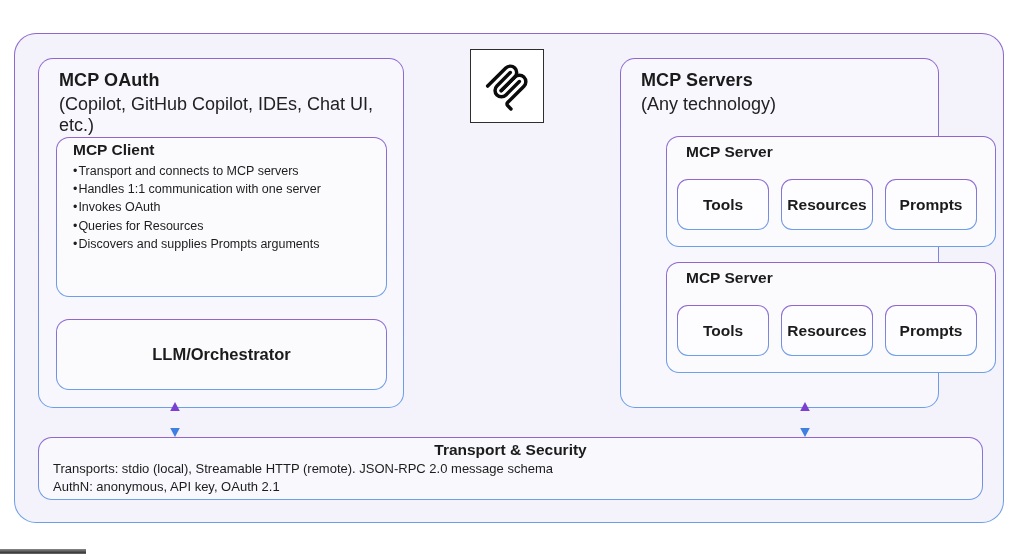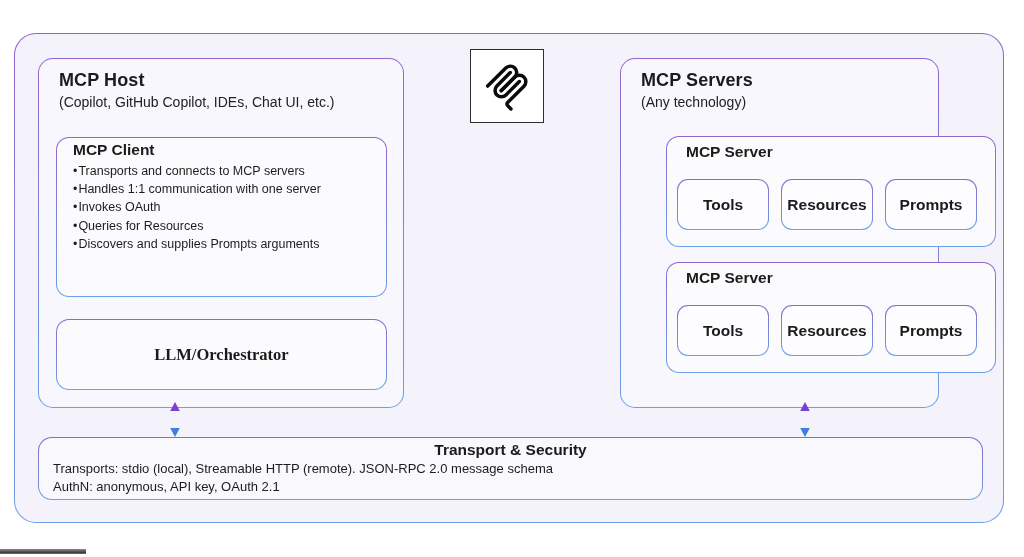--- a/index.html
+++ b/index.html
@@ -49,21 +49,21 @@
   .box-title {
     position: absolute;
     left: 20px; top: 11px;
     font-size: 18px;
     font-weight: bold;
     letter-spacing: 0.1px;
   }
   .box-subtitle {
     position: absolute;
     left: 20px; top: 35px;
-    font-size: 14px;
+    font-size: 18px;
     color: #222222;
   }
   .client-box {
     left: 17px; top: 78px; width: 331px; height: 160px;
     border-radius: 13px;
     --bg: #fbfbfe;
     padding: 3px 16px 0 16px;
   }
   .inner-title {
     font-size: 15.5px;
@@ -82,21 +82,20 @@
   ul.bullets li::before { content: "\2022"; margin-right: 1px; }
   .llm-box {
     left: 17px; top: 260px; width: 331px; height: 71px;
     border-radius: 13px;
     --bg: #fbfbfe;
     display: flex; align-items: center; justify-content: center;
   }
   .llm-label {
     font-size: 16.5px;
     font-weight: bold;
-    font-family: Liberation Serif, serif;
   }
   .server-box {
     width: 330px; height: 111px;
     border-radius: 13px;
     --bg: #fbfbfe;
     padding: 4px 13px 0 13px;
     margin-left: 28px;
   }
   .server-box-1 { left: 17px; top: 77px; }
   .server-box-2 { left: 17px; top: 203px; }
@@ -169,27 +168,27 @@
 
   <div class="logo-square">
     <svg width="52" height="52" viewBox="0 0 195 195" fill="none">
       <path stroke="#0b0b0b" stroke-linecap="round" stroke-width="13" d="M25 97.8528L92.8823 29.9706C102.255 20.598 117.451 20.598 126.823 29.9706C136.196 39.3431 136.196 54.5391 126.823 63.9117L75.5581 115.177"></path>
       <path stroke="#0b0b0b" stroke-linecap="round" stroke-width="13" d="M76.2653 114.47L126.823 63.9117C136.196 54.5391 151.392 54.5391 160.765 63.9117L161.118 64.2652C170.491 73.6378 170.491 88.8338 161.118 98.2063L99.7248 159.6C96.6006 162.724 96.6006 167.789 99.7248 170.913L112.331 183.52"></path>
       <path stroke="#0b0b0b" stroke-linecap="round" stroke-width="13" d="M109.853 46.9411L59.6482 97.1457C50.2757 106.518 50.2757 121.714 59.6482 131.087C69.0208 140.459 84.2168 140.459 93.5894 131.087L143.794 80.8823"></path>
     </svg>
   </div>
 
   <section class="gb big-box host-box">
-    <div class="box-title">MCP Host</div>
+    <div class="box-title">MCP OAuth</div>
     <div class="box-subtitle">(Copilot, GitHub Copilot, IDEs, Chat UI, etc.)</div>
 
     <div class="gb client-box">
       <div class="inner-title">MCP Client</div>
       <ul class="bullets">
-        <li>Transports and connects to MCP servers</li>
+        <li>Transport and connects to MCP servers</li>
         <li>Handles 1:1 communication with one server</li>
         <li>Invokes OAuth</li>
         <li>Queries for Resources</li>
         <li>Discovers and supplies Prompts arguments</li>
       </ul>
     </div>
 
     <div class="gb llm-box">
       <span class="llm-label">LLM/Orchestrator</span>
     </div>

